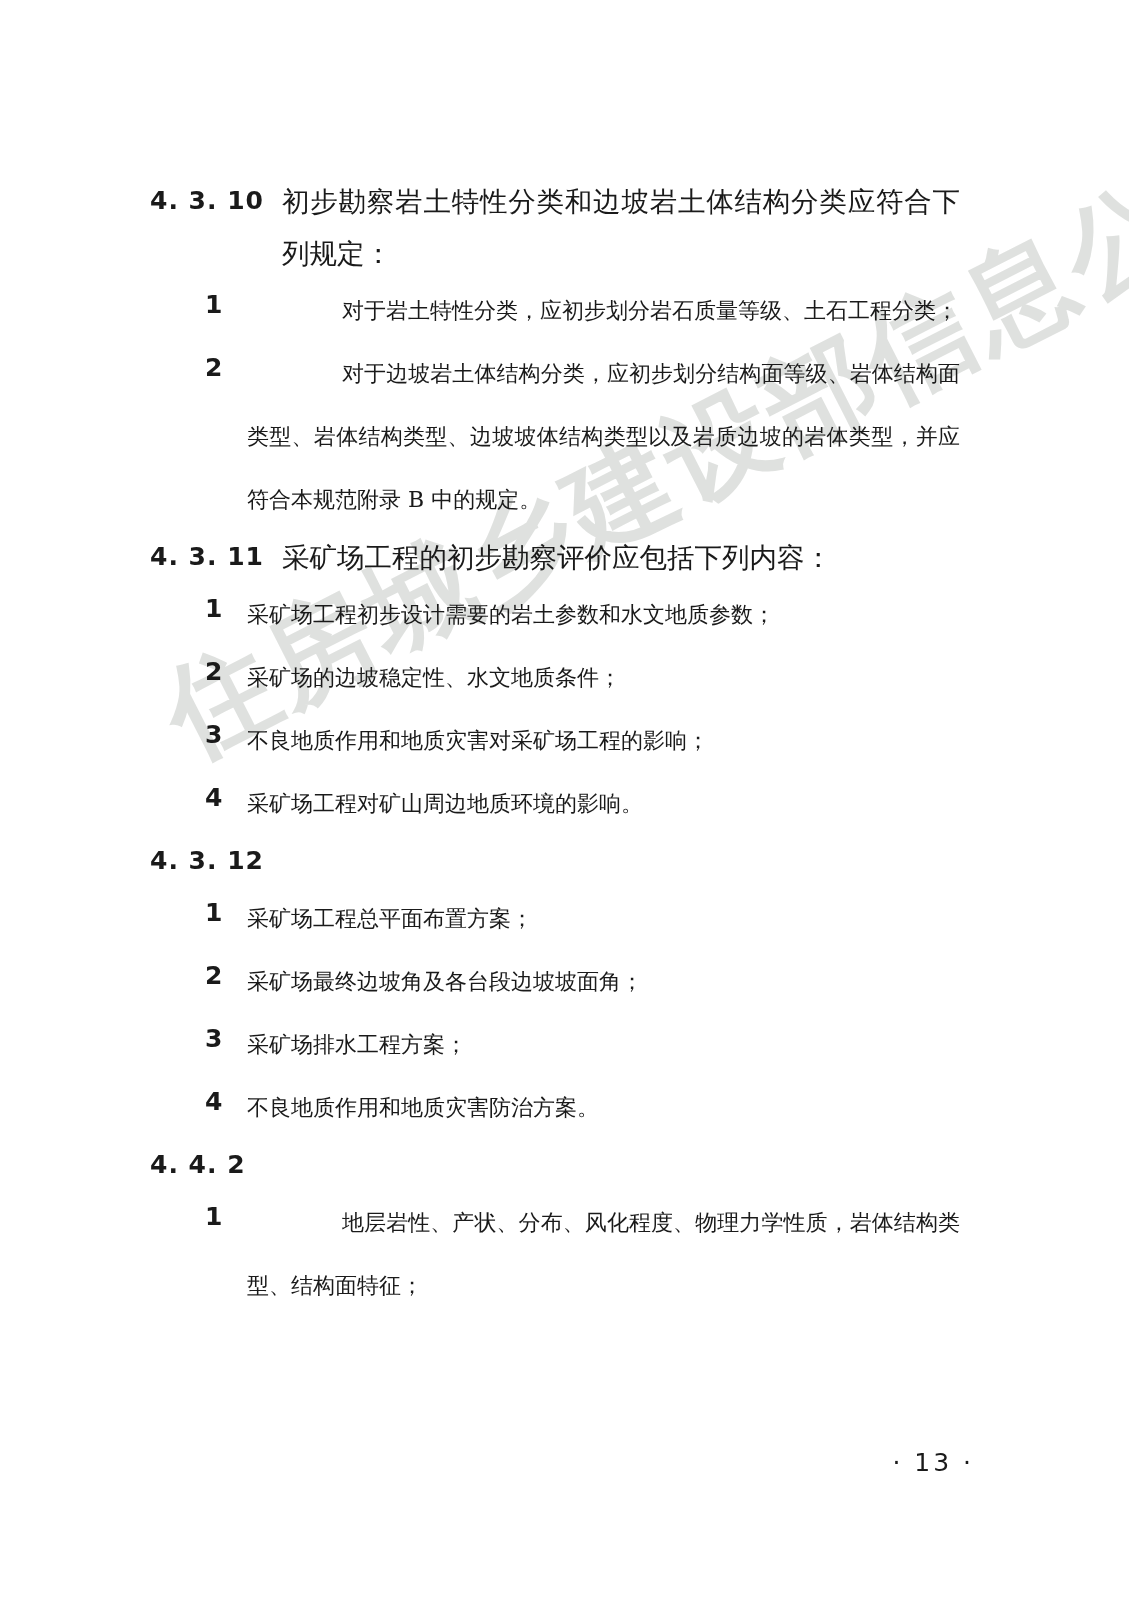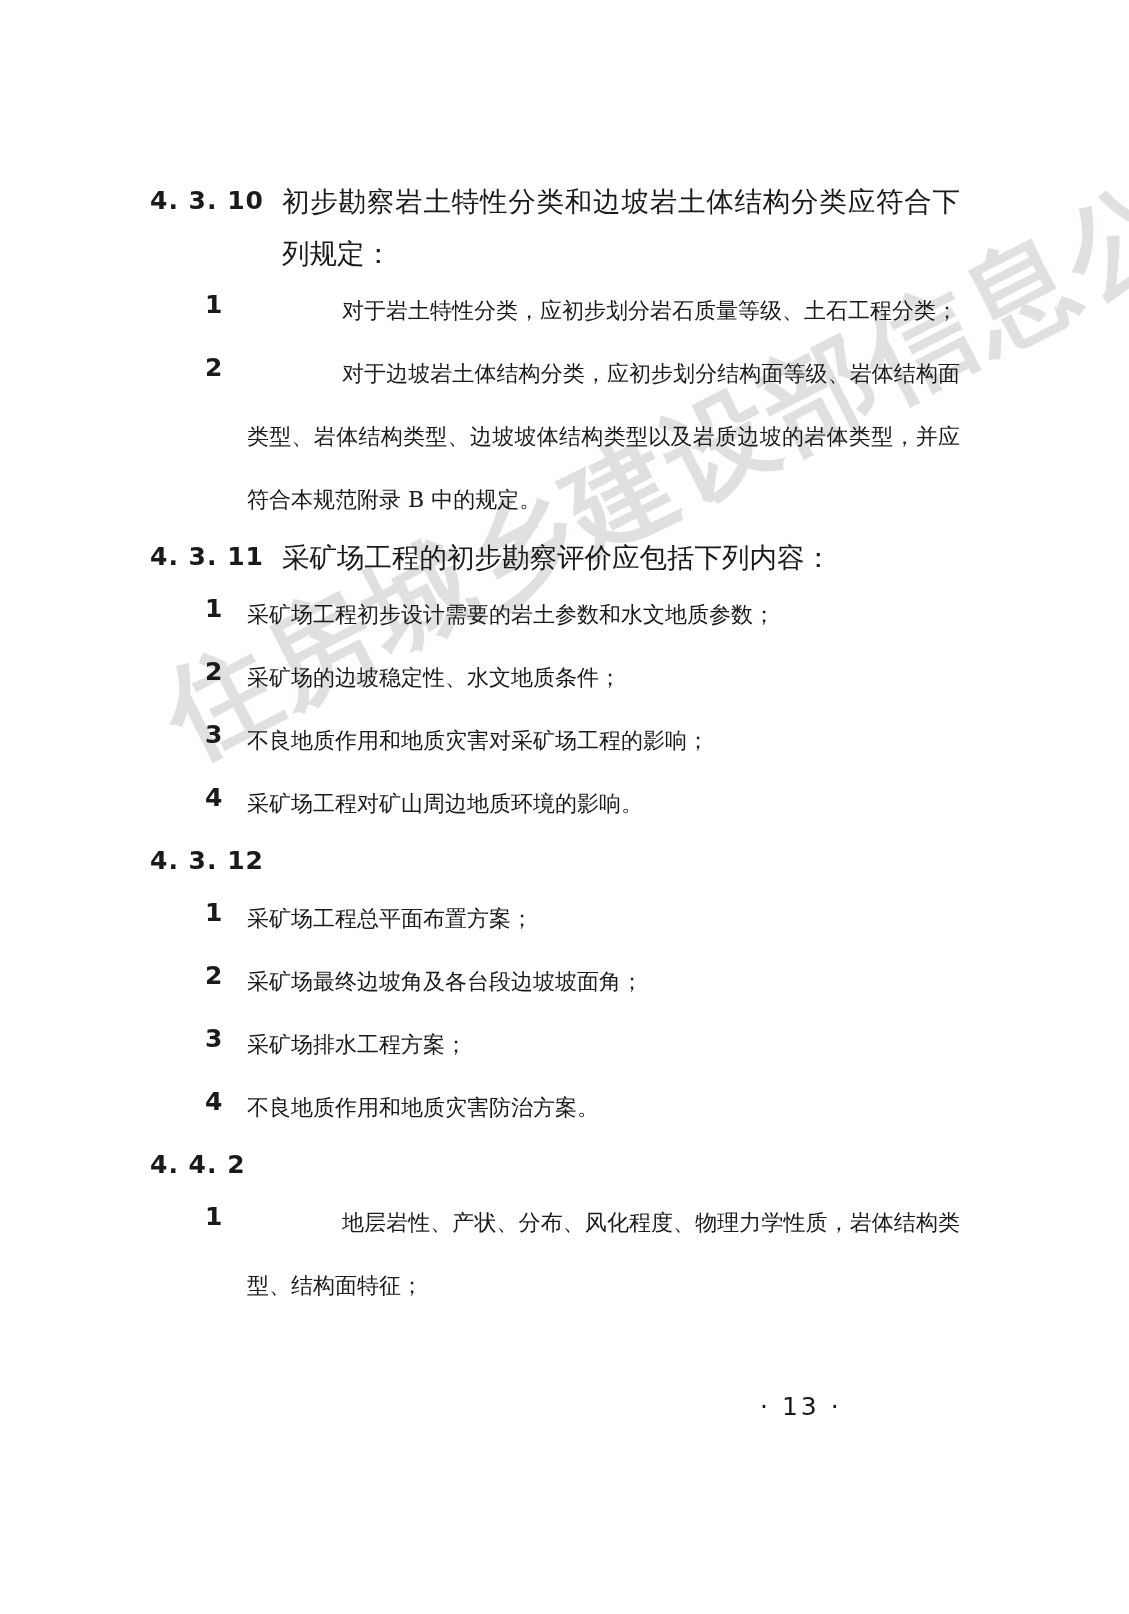--- a/index.html
+++ b/index.html
@@ -118,23 +118,23 @@
   }
   .section-title .sec-no {
     font-family: "DejaVu Sans", "Liberation Sans", sans-serif;
     letter-spacing: 2px;
     margin-right: 14px;
   }
 
   .footer {
     position: absolute;
     left: 0;
-    top: 1392px;
+    top: 1448px;
     width: 974px;
-    text-align: left;
+    text-align: right;
     z-index: 10;
   }
   .folio {
     font-family: "DejaVu Sans", "Liberation Sans", sans-serif;
     font-size: 25px;
     color: #1a1a1a;
     letter-spacing: 3px;
     padding-left: 760px;
   }
 </style>

